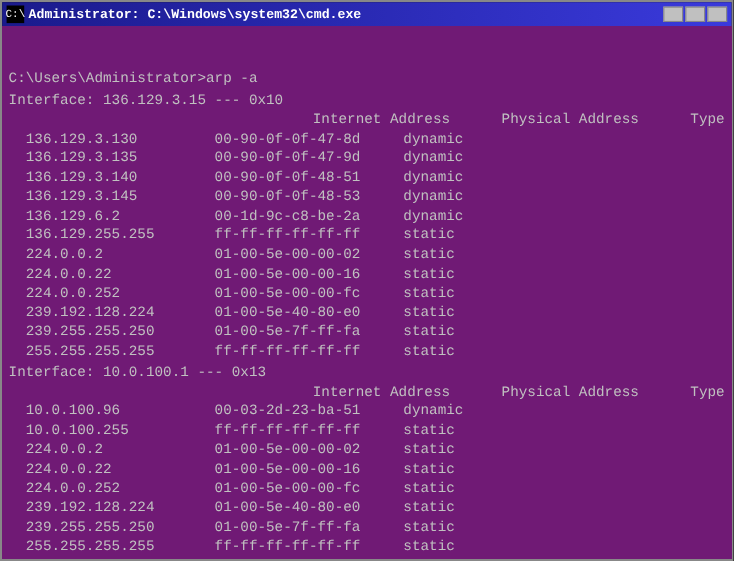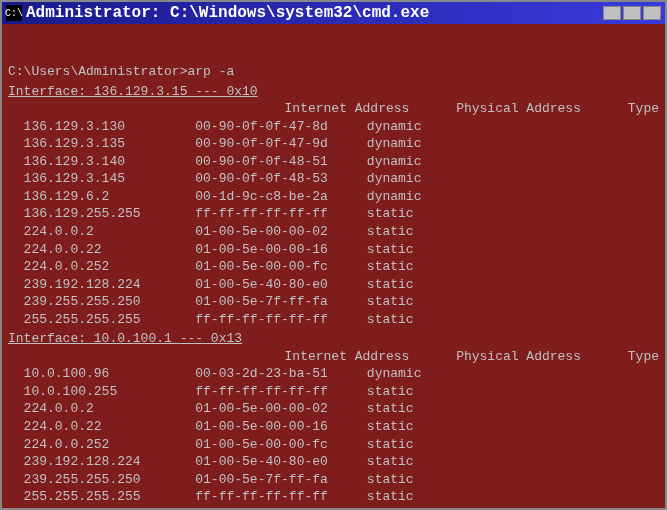--- a/index.html
+++ b/index.html
@@ -37,42 +37,42 @@
       width: 16px;
       height: 16px;
       background: #000;
       display: flex;
       align-items: center;
       justify-content: center;
       color: #fff;
       font-size: 10px;
     }
     .titlebar-title {
-      font-size: 16px;
+      font-size: 12px;
       font-weight: bold;
       color: #fff;
     }
     .titlebar-buttons {
       display: flex;
       gap: 2px;
     }
     .titlebar-btn {
       width: 18px;
       height: 14px;
       background: #c0c0c0;
       border: 1px solid #888;
       display: flex;
       align-items: center;
       justify-content: center;
       font-size: 9px;
       color: #000;
       cursor: pointer;
     }
     .console {
-      background: #7f1d1d;
+      background: #701a75;
       color: #c0c0c0;
       flex: 1;
       padding: 4px 6px;
       overflow-y: auto;
       white-space: pre;
       line-height: 1.35;
     }
     .console::-webkit-scrollbar {
       width: 12px;
     }
@@ -82,21 +82,20 @@
     .console::-webkit-scrollbar-thumb {
       background: #888;
       border: 1px solid #555;
     }
     .line {
       display: block;
     }
     .section-header {
       color: #c0c0c0;
       margin-top: 2px;
-      text-decoration: underline;
     }
     .col-header {
       margin-left: 18px;
       text-align: right;
     }
   </style>
 </head>
 <body>
 
 <div class="window">

